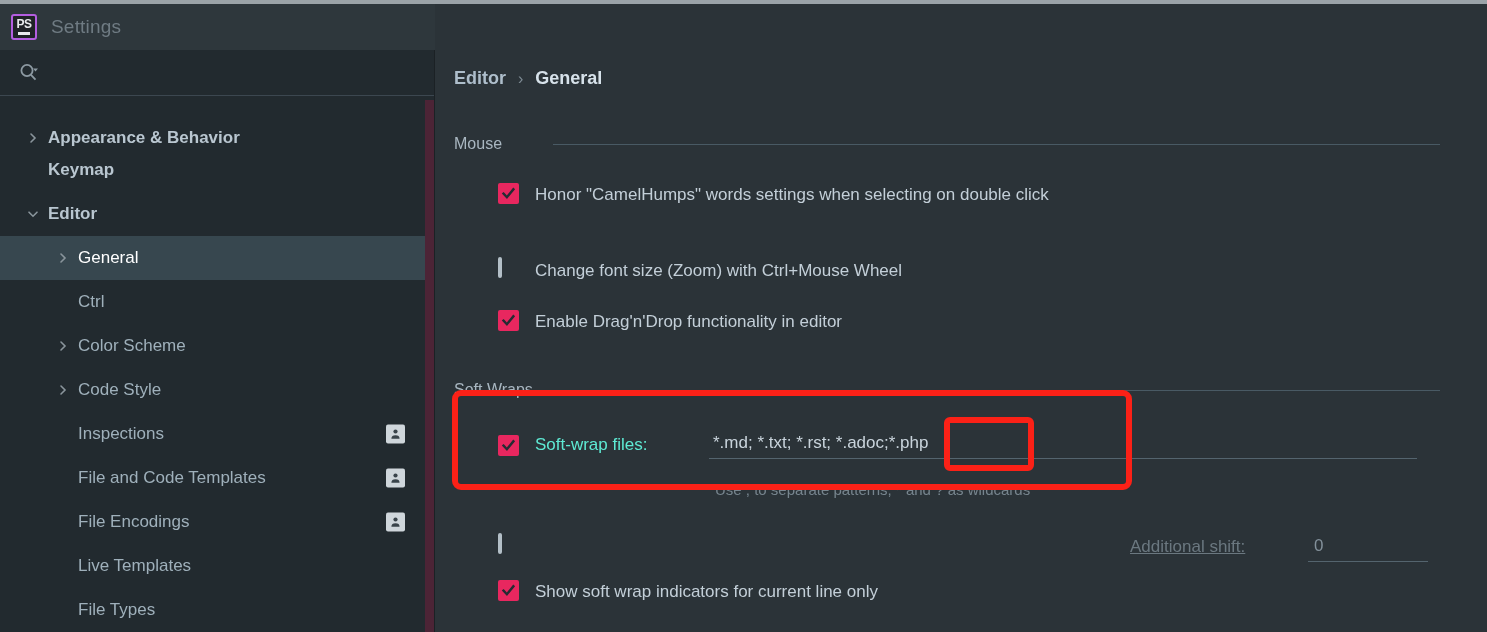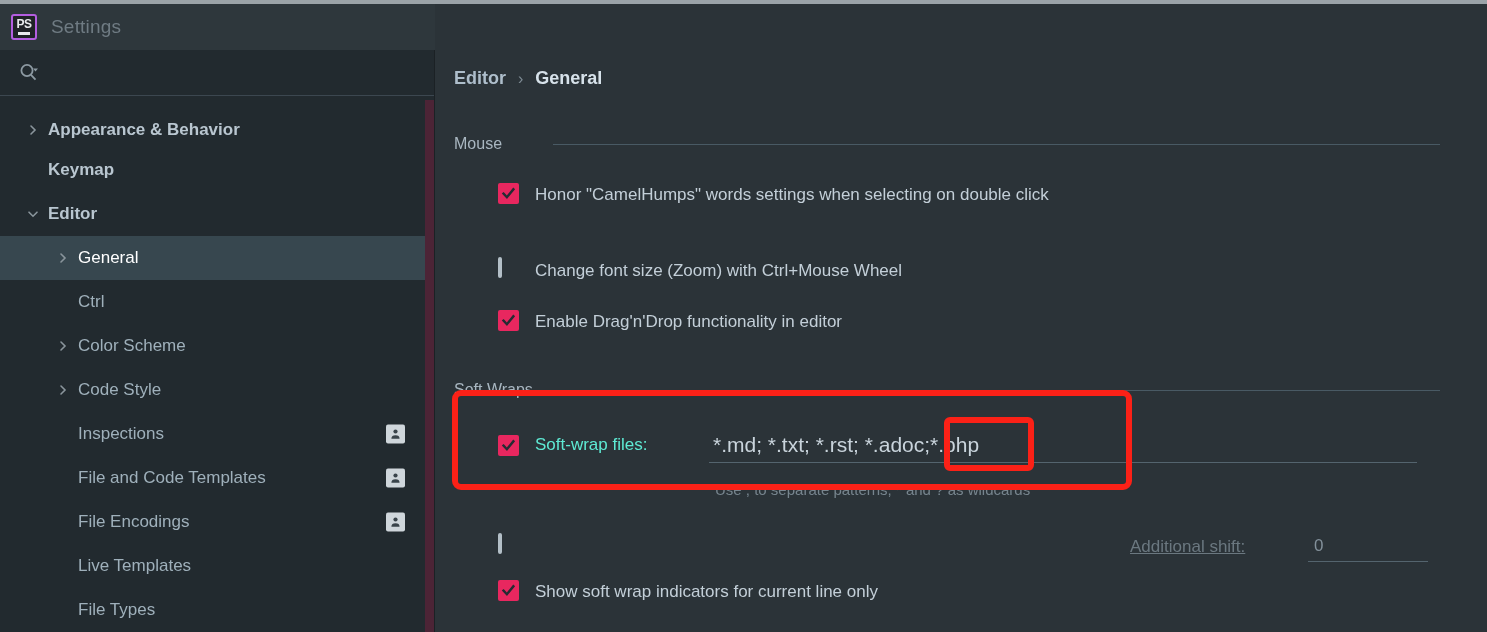--- a/index.html
+++ b/index.html
@@ -185,21 +185,21 @@
 
   .field-label {
     color: #5eead4; font-size: 17px;
   }
   .text-field {
     background: transparent;
     border: none;
     border-bottom: 1px solid #54646e;
     outline: none;
     color: #c9d4dc;
-    font-size: 21px;
+    font-size: 17px;
     padding: 2px 4px 5px 4px;
     font-family: "Liberation Sans", sans-serif;
   }
   .hint {
     color: #77858e; font-size: 15px;
   }
   .dim-label { color: #6b7880; font-size: 17px; }
   .num-field {
     background: transparent; border: none;
     border-bottom: 1px solid #54646e;
@@ -246,21 +246,21 @@
         <svg width="22" height="22" viewBox="0 0 22 22">
           <circle cx="9" cy="8.5" r="5.6" fill="none" stroke="#8d9aa3" stroke-width="1.8"></circle>
           <line x1="13" y1="12.8" x2="17.5" y2="17.6" stroke="#8d9aa3" stroke-width="1.8"></line>
           <path d="M15 6.5 L20 6.5 L17.5 9.6 Z" fill="#8d9aa3"></path>
         </svg>
       </span>
       <input class="search-input" type="text" placeholder="" style="">
     </div>
 
     <div class="tree" id="tree-host">
-        <div class="tree-row lvl0" style="position: absolute; top: 12px; left: 0px; width: 346px;">
+        <div class="tree-row lvl0" style="position: absolute; top: 20px; left: 0px; width: 346px;">
           <span class="chev" style="left: 26px;">
             <svg width="14" height="14" viewBox="0 0 14 14">
               <path d="M5 3 L9 7 L5 11" fill="none" stroke="#8a959c" stroke-width="1.6" stroke-linecap="round"></path>
             </svg>
           </span>
           <span class="tlabel" style="position: absolute; left: 48px;">Appearance &amp; Behavior</span>
         </div>
         <div class="tree-row lvl0" style="position: absolute; top: 52px; left: 0px; width: 407px;">
           <span class="tlabel" style="position: absolute; left: 48px;">Keymap</span>
         </div>

